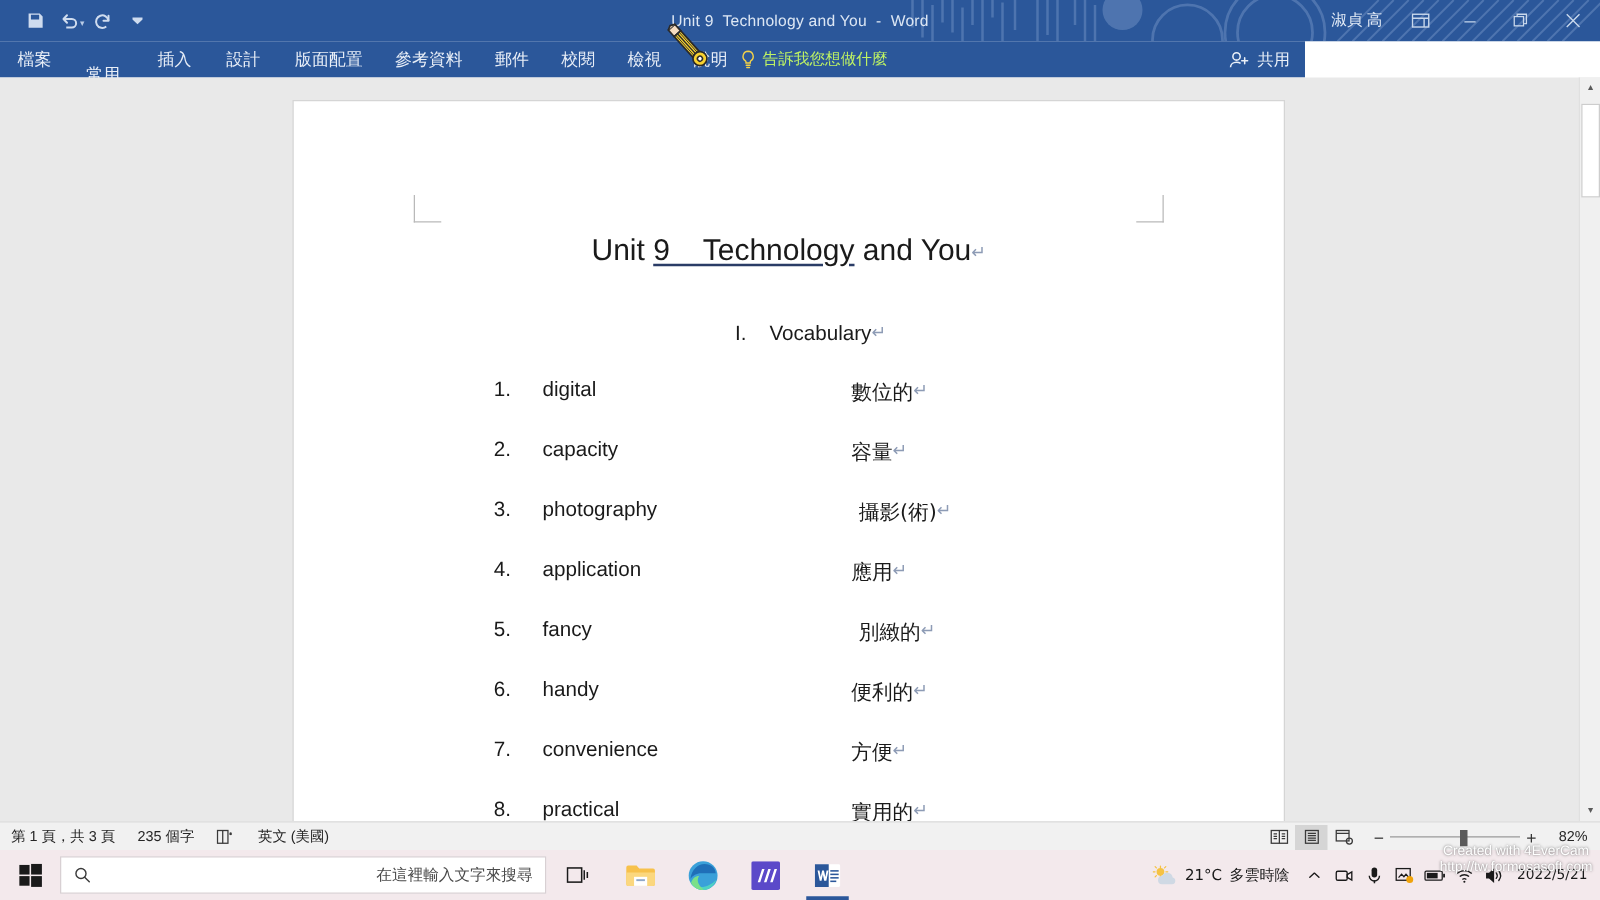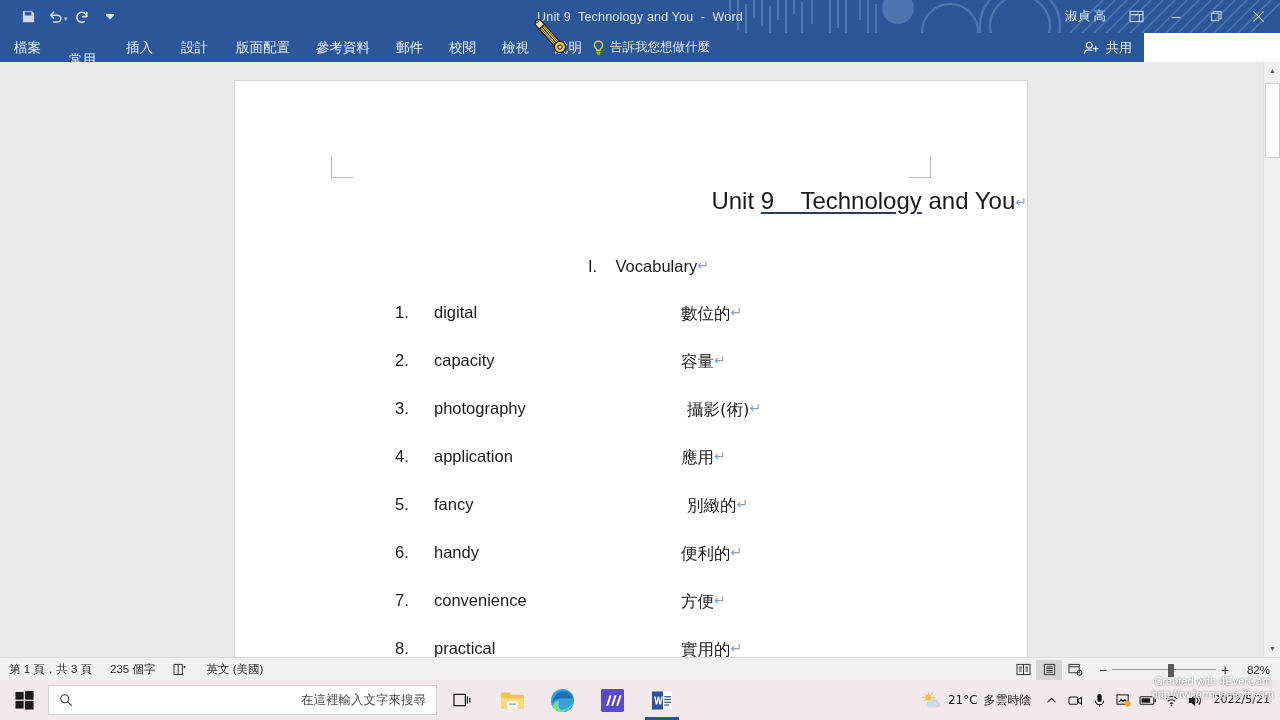--- a/index.html
+++ b/index.html
@@ -48,33 +48,33 @@
   }
   .tb-icon {
     width: 40px; height: 33px; display: flex; align-items: center; justify-content: center;
     color: #c9d8ec;
   }
   .tb-icon.close { width: 44px; }
 
   
   .ribbon {
     position: absolute; top: 33px; left: 0;
-    width: 1144px; height: 29px;
+    width: 1044px; height: 29px;
     background: #2b579a;
     display: flex; align-items: center;
   }
   .rb-tab {
     color: #e8eef7; font-size: 13.5px;
     padding: 0 0; margin: 0 0;
     height: 29px; display: flex; align-items: center;
     white-space: nowrap;
   }
   .rb-tell {
     display: flex; align-items: center; gap: 5px;
-    color: #e5e5e5; font-size: 12.5px; margin-left: 10px;
+    color: #bef264; font-size: 12.5px; margin-left: 10px;
   }
   .bulb { width: 13px; height: 16px; display: block; }
   .rb-share {
     position: absolute; right: 12px; top: 0; height: 29px;
     display: flex; align-items: center; gap: 6px;
     color: #eaf0f8; font-size: 13px;
   }
 
   
   .docarea {
@@ -88,21 +88,21 @@
     width: 792px; height: 600px;
     background: #ffffff;
     box-shadow: 0 0 0 1px #d5d5d5;
   }
   .mark { position: absolute; width: 22px; height: 22px; }
   .mark.tl { left: 96px; top: 75px; border-left: 1px solid #b9b9b9; border-bottom: 1px solid #b9b9b9; }
   .mark.tr { left: 674px; top: 75px; border-right: 1px solid #b9b9b9; border-bottom: 1px solid #b9b9b9; }
 
   .doc-title {
     position: absolute; left: 0; top: 106px; width: 792px;
-    text-align: right;
+    text-align: center;
     font-size: 24px; color: #1a1a1a;
     font-family: "Liberation Sans", "DejaVu Sans", sans-serif;
     white-space: pre;
   }
   .u { text-decoration: underline; text-decoration-color: #2a3c66; text-underline-offset: 3px; }
   .pilcrow { color: #8d9bb5; font-size: 14px; vertical-align: 2px; }
 
   .sec-head {
     position: absolute; left: 353px; top: 176px;
     font-size: 16.5px; color: #1a1a1a; white-space: pre;

